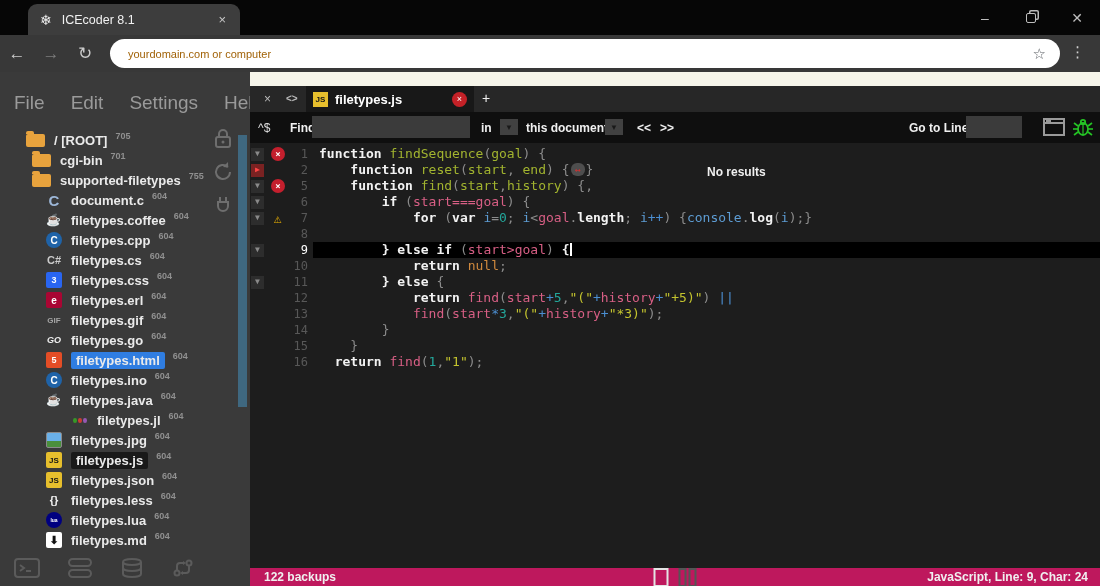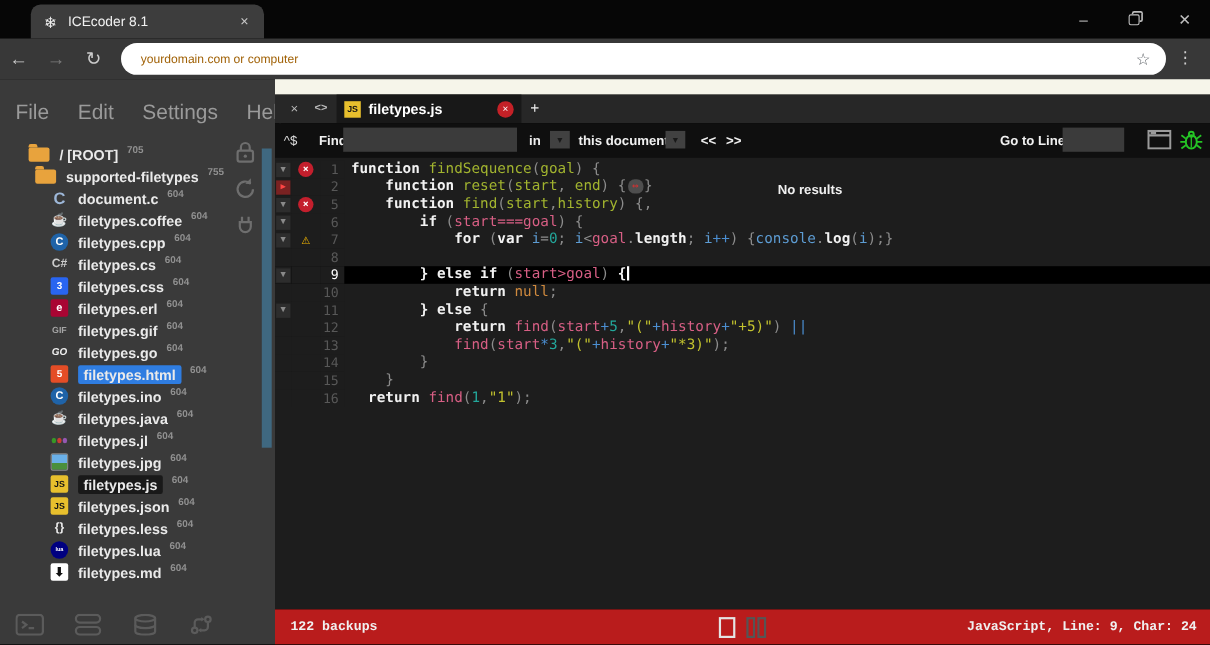--- a/index.html
+++ b/index.html
@@ -137,21 +137,21 @@
   .tok-st { color:#c3c32e; }
   .tok-pu { color:#8c8c8c; }
   .tok-pr { color:#f2f2f2; font-weight:bold; }
   .tok-at { color:#d08a3e; }
   .tok-in { color:#8c8c8c; }
   .tok-fold { display:inline-block; background:#4e4e4e; color:#cc3333; border-radius:6px;
               padding:0 4px; font-size:10px; line-height:13px; vertical-align:1px; margin:0 1px; }
   .tok-cur { display:inline-block; width:2px; height:13px; background:#fff; vertical-align:-2px; }
 
   
-  .statusbar { position:relative; height:32px; background:#b91c1c; display:flex; align-items:center;font-family:Liberation Mono, monospace; }
+  .statusbar { position:relative; height:18px; background:#be185d; display:flex; align-items:center; }
   .sb-left { color:#f0f0f0; font-size:12px; font-weight:bold; margin-left:14px; }
   .sb-right { position:absolute; right:12px; color:#f0f0f0; font-size:12px; font-weight:bold; }
   .sb-center { position:absolute; left:50%; transform:translateX(-50%); display:flex; align-items:center; }
   .pane-single { width:15px; height:19px; border:2px solid #e4e4e4; margin-right:10px; }
   .pane-split { display:flex; }
   .pane-split i { width:8px; height:19px; border:2px solid #555; }
   .pane-split i + i { margin-left:2px; }
 
   svg.sic { display:block; }
 </style>
@@ -198,20 +198,25 @@
           <span class="mitem">Help</span>
         </div>
       <div class="tree" id="filetree">
           <div class="trow" style="padding-left: 26px;">
             <span class="folder"></span>
             <span class="tname">/ [ROOT]</span>
             <span class="perm">705</span>
           </div>
           <div class="trow" style="padding-left: 32px;">
             <span class="folder"></span>
+            <span class="tname">cgi-bin</span>
+            <span class="perm">701</span>
+          </div>
+          <div class="trow" style="padding-left: 32px;">
+            <span class="folder"></span>
             <span class="tname">supported-filetypes</span>
             <span class="perm">755</span>
           </div>
           <div class="trow" style="padding-left: 46px;">
             <span class="ficon fi-c">C</span>
             <span class="tname">document.c</span>
             <span class="perm">604</span>
           </div>
           <div class="trow" style="padding-left: 46px;">
             <span class="ficon fi-coffee">☕</span>
@@ -256,21 +261,21 @@
           <div class="trow" style="padding-left: 46px;">
             <span class="ficon fi-ino">C</span>
             <span class="tname">filetypes.ino</span>
             <span class="perm">604</span>
           </div>
           <div class="trow" style="padding-left: 46px;">
             <span class="ficon fi-java">☕</span>
             <span class="tname">filetypes.java</span>
             <span class="perm">604</span>
           </div>
-          <div class="trow" style="padding-left: 46px;">
+          <div class="trow" style="padding-left: 72px;">
             <span class="ficon fi-jl">
               <span class="jd" style="background: rgb(56, 152, 38);"></span>
               <span class="jd" style="background: rgb(203, 60, 51);"></span>
               <span class="jd" style="background: rgb(149, 88, 178);"></span>
             </span>
             <span class="tname">filetypes.jl</span>
             <span class="perm">604</span>
           </div>
           <div class="trow" style="padding-left: 46px;">
             <span class="ficon fi-jpg"></span>

